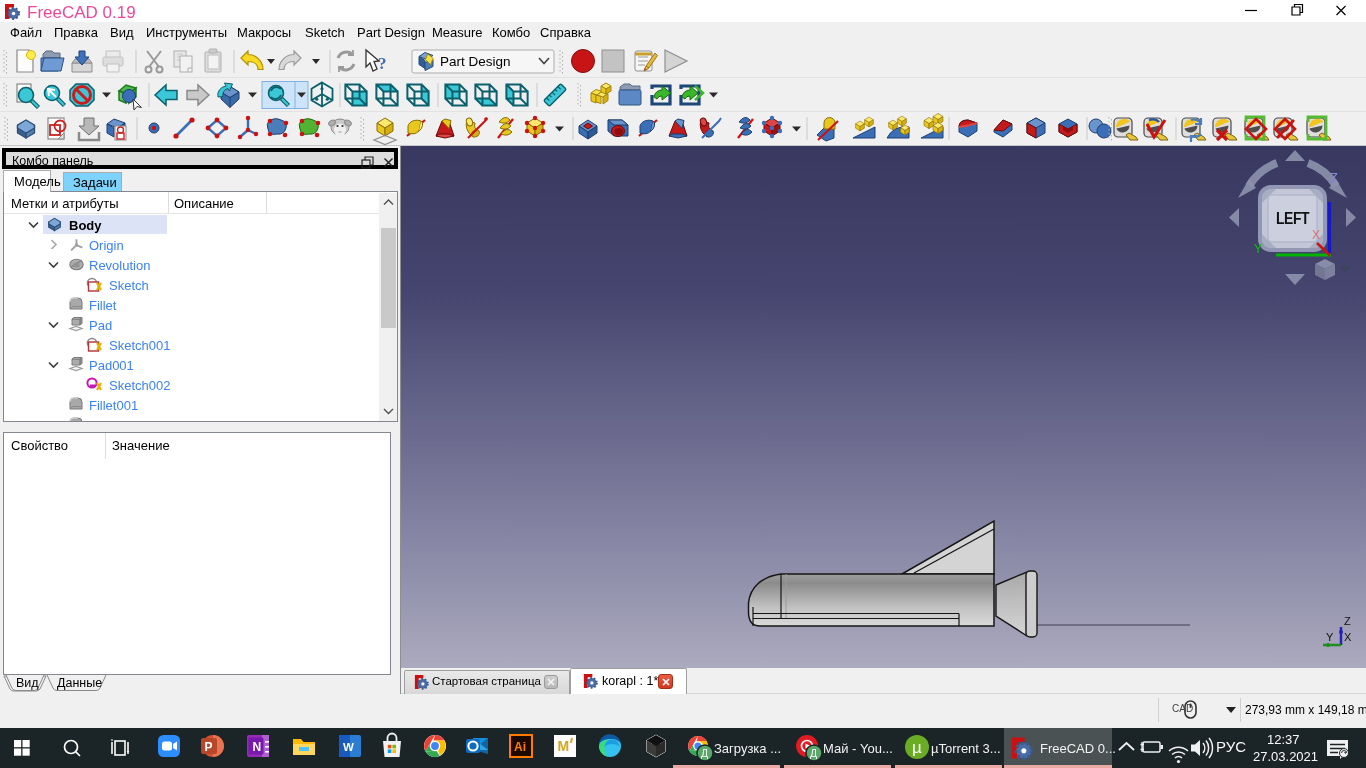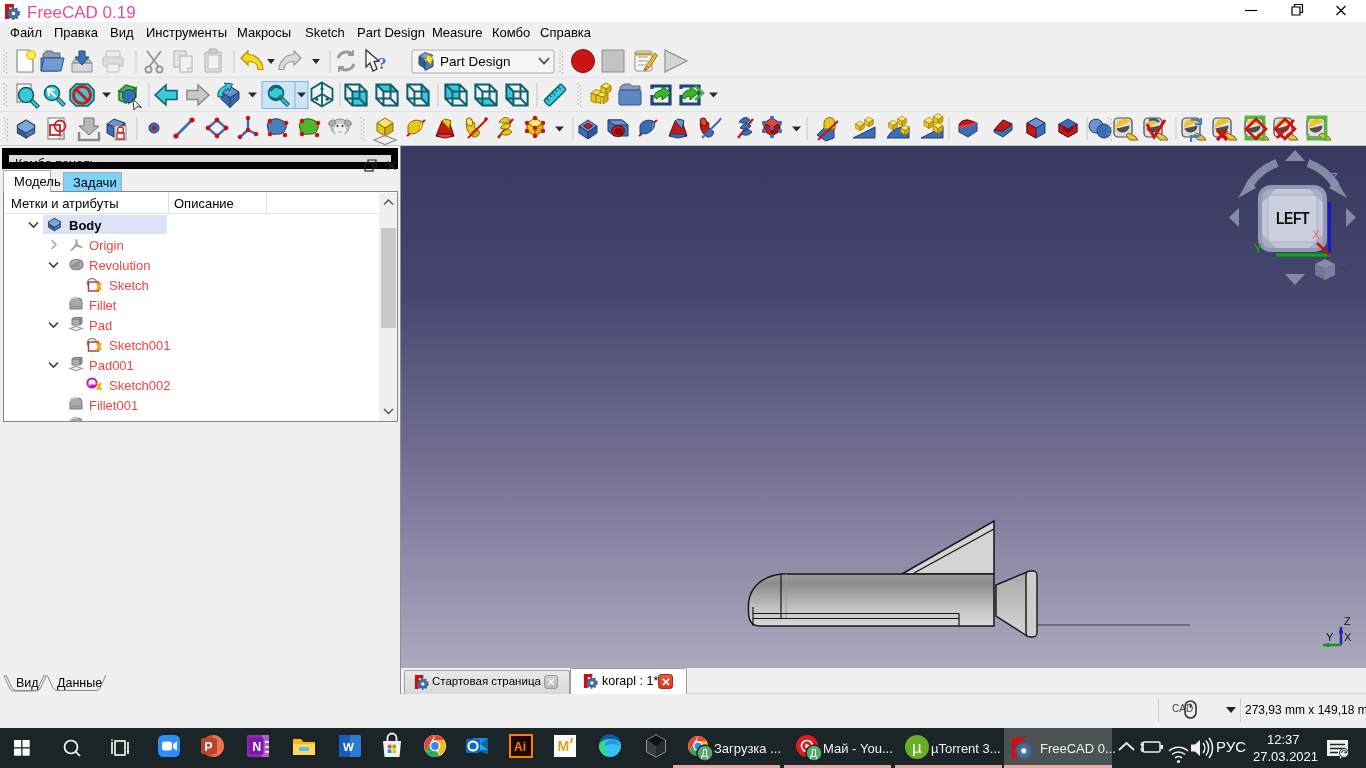--- a/index.html
+++ b/index.html
@@ -12,21 +12,21 @@
 #toolbars{left:0;top:45px;width:1366px;height:101px;background:#f0f0f0;border-bottom:1px solid #c8c8c8;}
 .trow{position:absolute;left:0;width:1366px;}
 #leftpanel{left:0;top:146px;width:401px;height:548px;background:#f0f0f0;border-right:1px solid #8f8f91;}
 #viewport{left:401px;top:146px;width:965px;height:522px;background:linear-gradient(180deg,#393860 0%,#46456f 28%,#8281a1 72%,#abaabe 100%);}
 #mditabs{left:401px;top:668px;width:965px;height:26px;background:#f0f0f0;border-bottom:1px solid #d5d5d5;}
 #statusbar{left:0;top:694px;width:1366px;height:34px;background:#f0f0f0;}
 #statusbar .msg{left:8px;top:9px;font-size:12.5px;color:#000;}
 #taskbar{left:0;top:728px;width:1366px;height:40px;background:#1b2426;}
 .sep{position:absolute;width:1px;background:#c9c9c9;}
 #treebox{overflow:hidden;}
-.ti{color:#ef4444;}
+.ti{color:#3b82f6;}
 .tchev{width:11px;height:8px;}
 .tchev2{width:8px;height:10px;}
 .sk1,.sk2{width:19px;height:17px;}
 .fil,.pad{width:17px;height:17px;}
 .tlabel{top:13px;font-size:13px;color:#f2f2f2;white-space:nowrap;}
 #statusbar span{white-space:nowrap;}
 </style></head>
 <body>
 <svg width="0" height="0" style="position:absolute">
   <defs>
@@ -552,21 +552,21 @@
           <path d="M-8 10 L9 -8" stroke="#cc1111" stroke-width="2.6"></path>
         </g>
     <g transform="translate(1318,16)">
           <use href="#tape"></use>
           <path d="M-10 -6 v-5 h18 v22 h-18 v-5" fill="none" stroke="#55bb33" stroke-width="2.8"></path>
         </g>
   </svg>
   </div>
 </div>
 <div class="abs" id="leftpanel">
-  <div class="abs" style="left:2px;top:2px;width:396px;height:21px;background:#dcdcdc;border:7px solid #000000;">
+  <div class="abs" style="left:2px;top:2px;width:396px;height:21px;background:#dcdcdc;border:4px solid #000000;">
     <span class="abs" style="left:6px;top:2px;font-size:12.5px;color:#000">Комбо панель</span>
     <svg class="abs" style="left:355px;top:4px" width="13" height="13" viewBox="0 0 13 13" fill="none" stroke="#222" stroke-width="1.2">
         <rect x="1" y="4" width="8" height="8"></rect>
         <path d="M4 4V1h8v8H9"></path>
       </svg>
     <svg class="abs" style="left:376px;top:4px" width="13" height="13" viewBox="0 0 13 13" stroke="#222" stroke-width="1.5">
         <path d="M2.5 2.5l8 8 M10.5 2.5l-8 8"></path>
       </svg>
   </div>
   <div class="abs" style="left:3px;top:24px;width:48px;height:22px;background:#fff;border:1px solid #ababab;border-bottom:none;z-index:2">
@@ -650,20 +650,25 @@
     </div>
     <div class="abs" style="left:375px;top:1px;width:19px;height:228px;background:#f0f0f0;">
       <svg class="abs" style="left:4px;top:6px" width="11" height="7" viewBox="0 0 11 7" fill="none" stroke="#505050" stroke-width="1.4">
           <path d="M1 5.5L5.5 1 10 5.5"></path>
         </svg>
       <div class="abs" style="left:2px;top:35px;width:15px;height:100px;background:#c9c9c9"></div>
       <svg class="abs" style="left:4px;top:215px" width="11" height="7" viewBox="0 0 11 7" fill="none" stroke="#505050" stroke-width="1.4">
           <path d="M1 1l4.5 4.5L10 1"></path>
         </svg>
     </div>
+  </div>
+  <div class="abs" id="propbox" style="left:3px;top:286px;width:388px;height:243px;background:#fff;border:1px solid #828790;font-size:13px;">
+    <span class="abs" style="left:7px;top:5px">Свойство</span>
+    <span class="abs" style="left:108px;top:5px">Значение</span>
+    <div class="sep" style="left:101px;top:0;height:26px;background:#dcdcdc"></div>
   </div>
   <svg class="abs" style="left:0;top:529px" width="280" height="17" viewBox="0 0 280 17">
     <g fill="#f0f0f0" stroke="#8a8a8a" stroke-width="1">
       <path d="M4 1 L10 14 Q11 16 14 16 L36 16 Q39 16 40 14 L46 1 Z" transform="translate(0,0)" fill="none"></path>
     </g>
     <path d="M6 0 L12 13 Q13 15.5 16 15.5 L34 15.5 Q37 15.5 38 13 L44 0" fill="#f0f0f0" stroke="#8a8a8a"></path>
     <path d="M47 0 L53 13 Q54 15.5 57 15.5 L96 15.5 Q99 15.5 100 13 L106 0" fill="#f0f0f0" stroke="#8a8a8a"></path>
     <text x="16" y="12" font-size="12.5" fill="#000">Вид</text>
     <text x="57" y="12" font-size="12.5" fill="#000">Данные</text>
   </svg>

